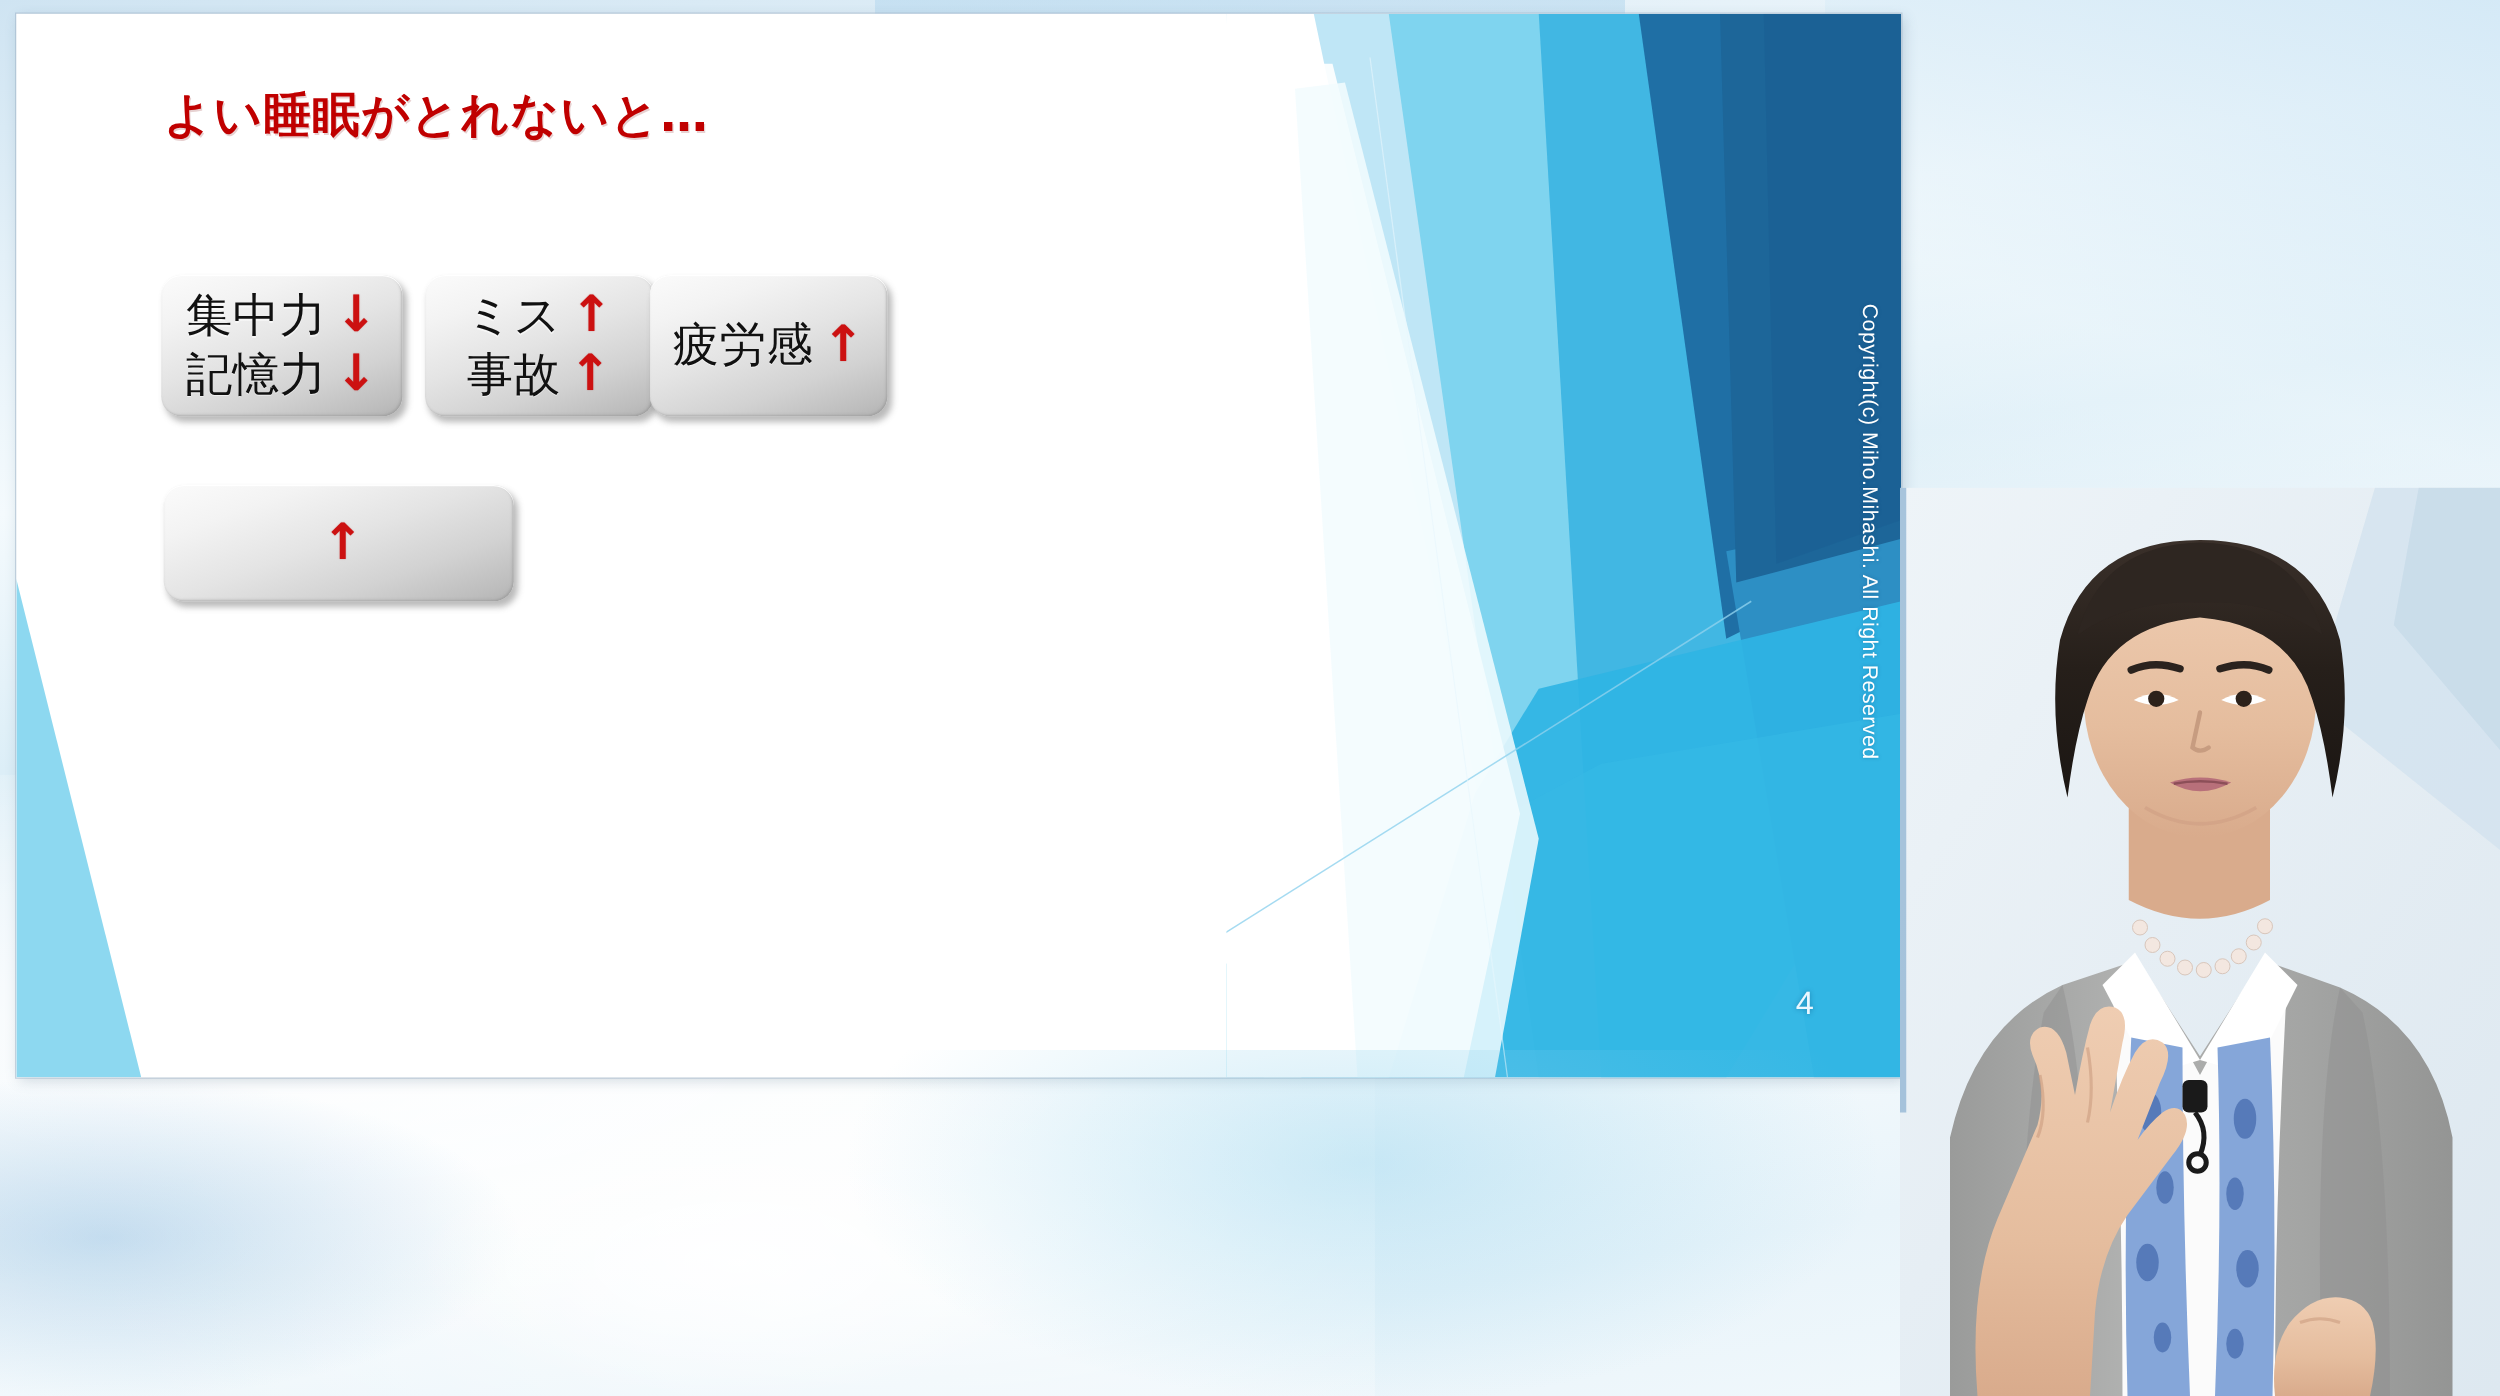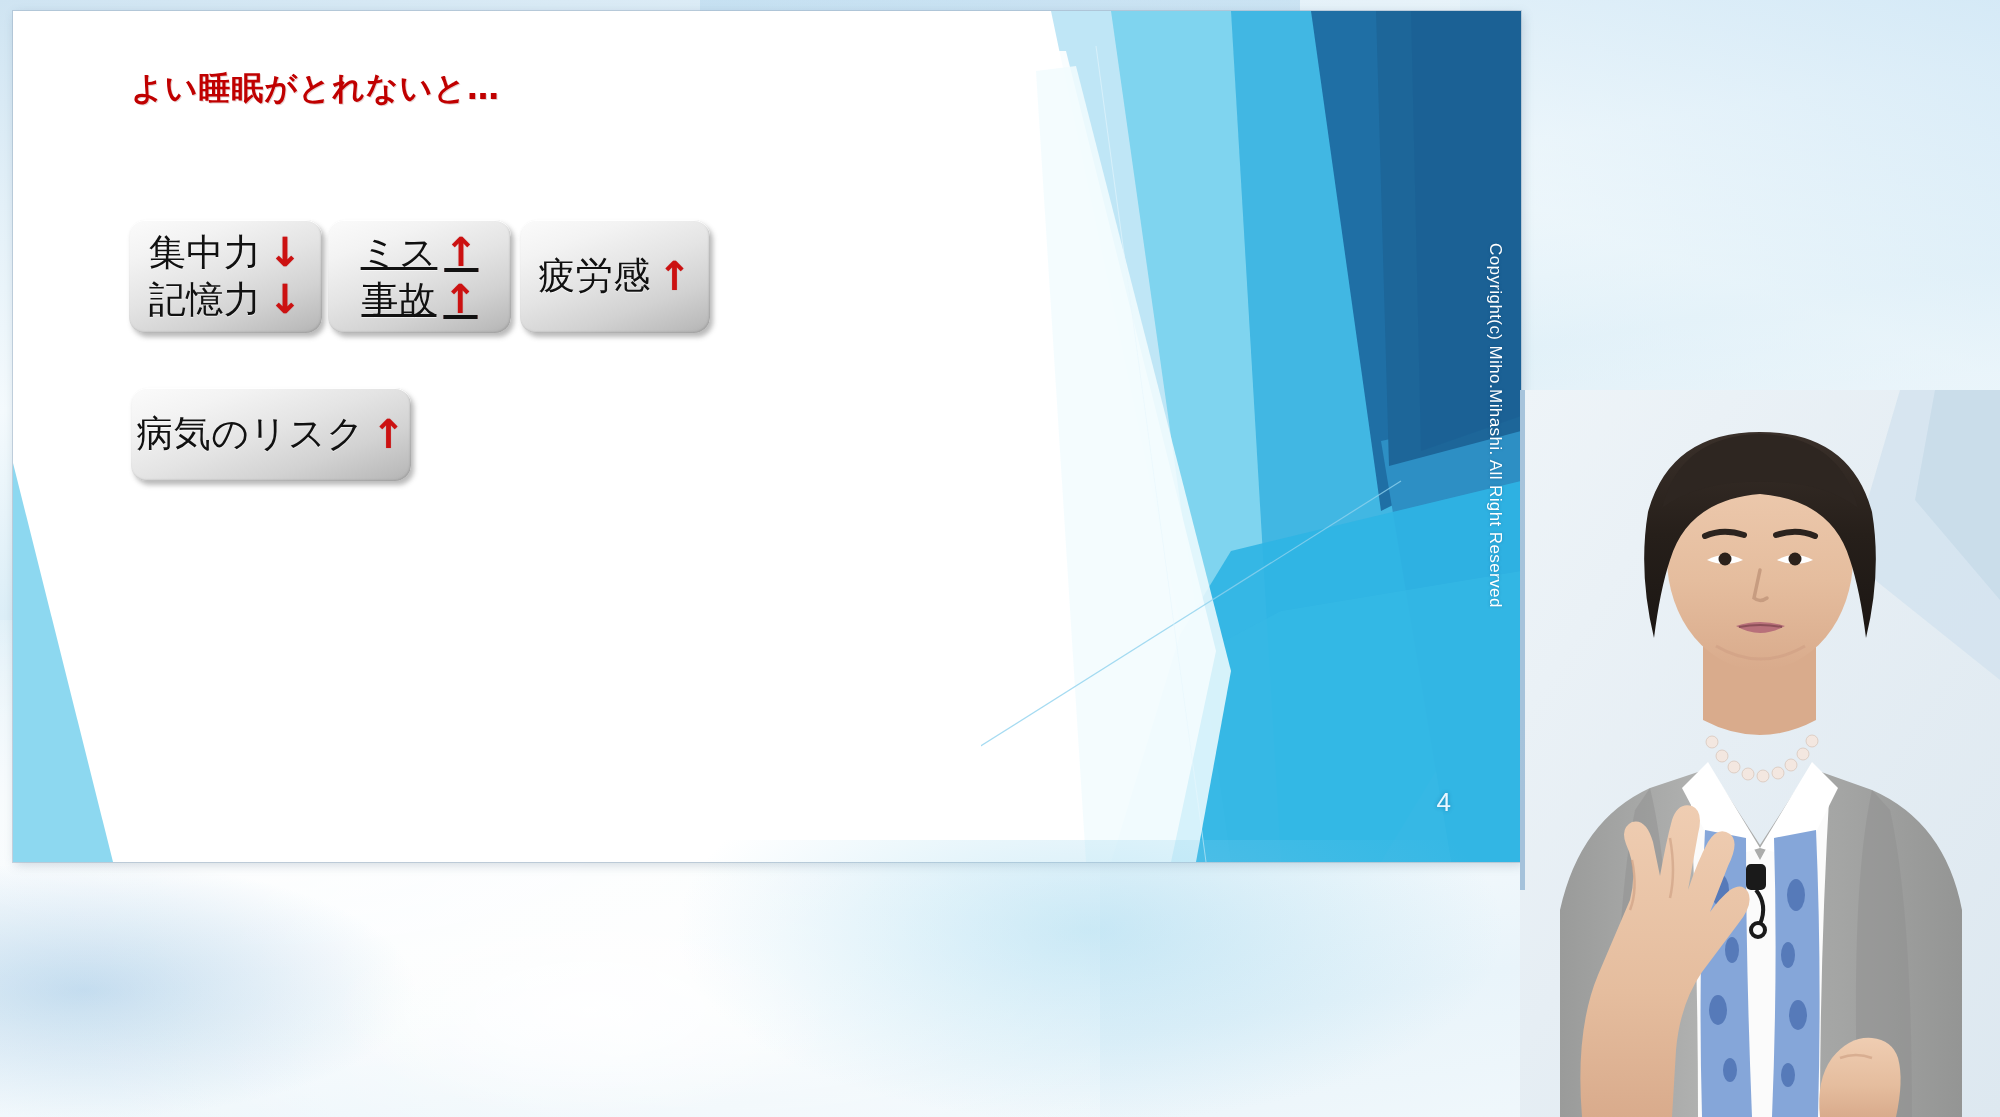--- a/index.html
+++ b/index.html
@@ -112,21 +112,21 @@
     font-size: 26px;
     font-family: "Liberation Sans", sans-serif;
     text-shadow: 0 0 4px rgba(0,60,110,0.4);
   }
 
   
   .slide-title {
     position: absolute;
     left: 118px;
     top: 56px;
-    font-size: 32px;
+    font-size: 38px;
     font-weight: bold;
     color: #c00000;
     letter-spacing: 1px;
     font-family: "DejaVu Sans", "Liberation Sans", sans-serif;
     white-space: nowrap;
     text-shadow: 1px 1px 0 rgba(120,0,0,0.18);
   }
 
   
   .box {
@@ -168,21 +168,21 @@
     font-size: 40px;
     font-weight: bold;
     margin-left: 7px;
     line-height: 1;
     transform: translateY(-1px);
     text-shadow: 0 0 1px rgba(170,0,0,0.5);
   }
 
   
   #box-focus   { left: 116px; top: 209px; width: 193px; height: 113px; }
-  #box-mistake { left: 315px; top: 209px; width: 183px; height: 113px; text-decoration: underline; }
+  #box-mistake { left: 327px; top: 209px; width: 183px; height: 113px; }
   #box-fatigue { left: 507px; top: 209px; width: 190px; height: 113px; }
   #box-illness { left: 118px; top: 377px; width: 280px; height: 93px; }
 
   #box-illness .line { font-size: 37px; }
 
   
   .presenter {
     position: absolute;
     left: 1520px;
     top: 390px;
@@ -265,21 +265,20 @@
 
     <div class="box" id="box-fatigue">
       <div class="line">
         <span class="label">疲労感</span>
         <span class="arrow">↑</span>
       </div>
     </div>
 
     <div class="box" id="box-illness">
       <div class="line">
-        <span class="label">病気のリスク</span>
         <span class="arrow">↑</span>
       </div>
     </div>
 
   </div>
 
   <div class="presenter">
     <svg viewBox="0 0 480 727" preserveAspectRatio="none">
       <defs>
         <linearGradient id="bgwall" x1="0" y1="0" x2="1" y2="1">

